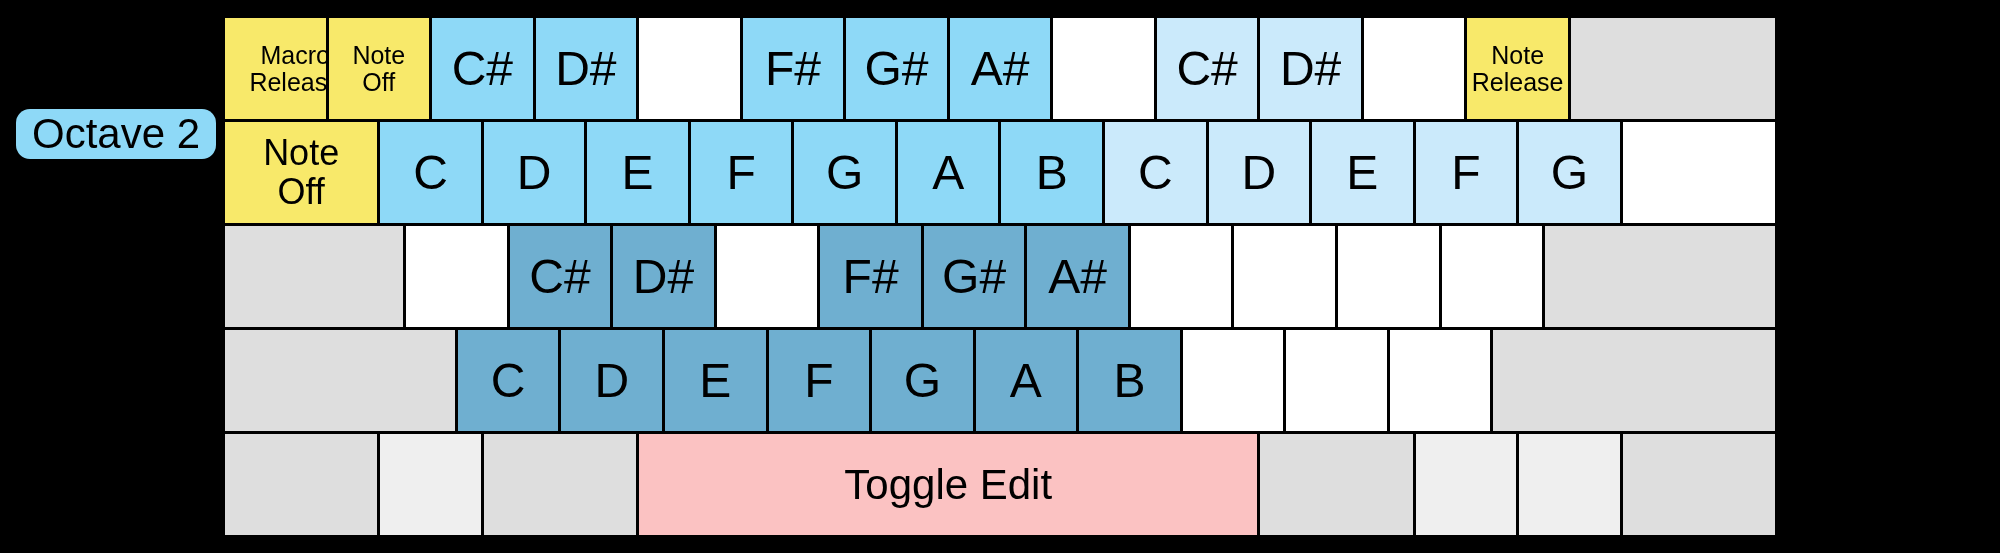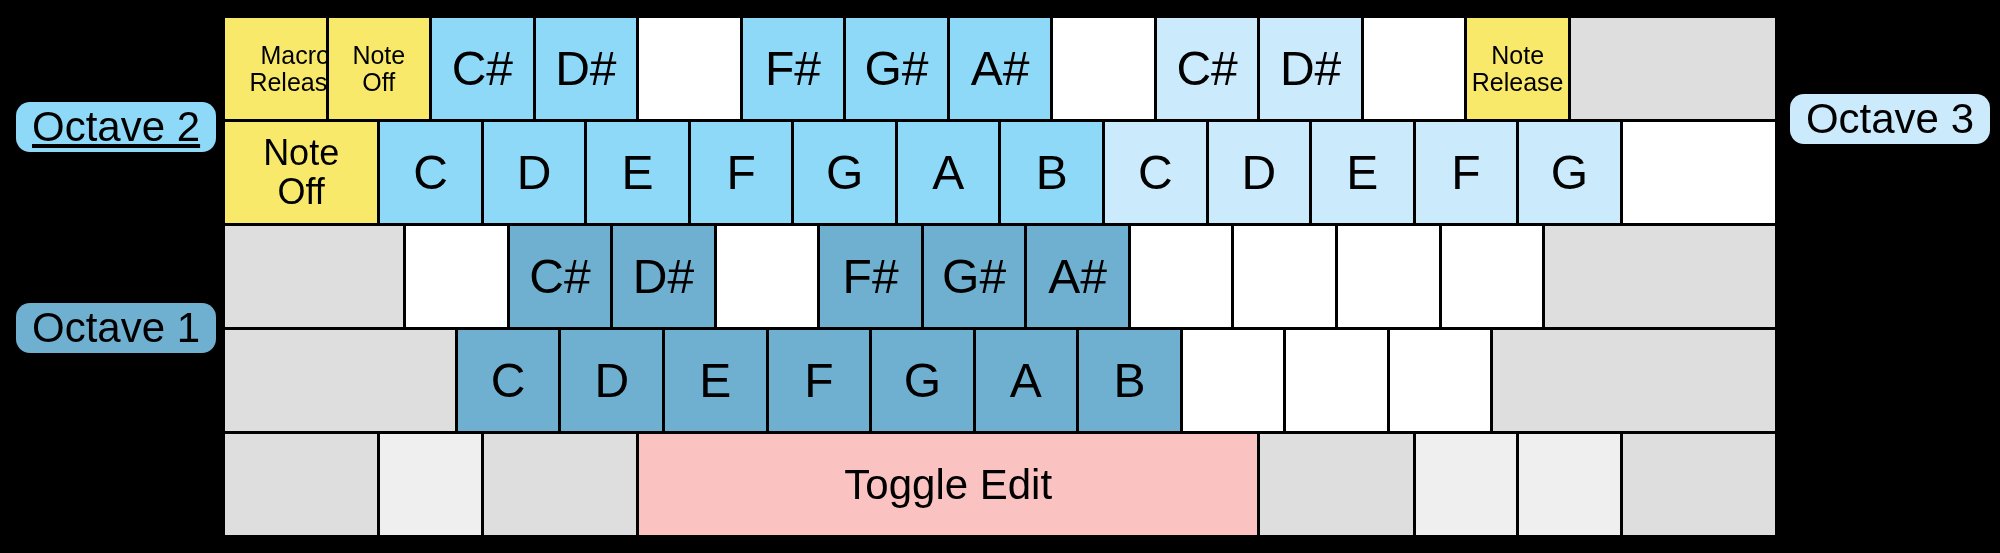--- a/index.html
+++ b/index.html
@@ -42,31 +42,29 @@
     height: 50px;
     display: flex;
     align-items: center;
     justify-content: center;
     padding: 0 16px;
     border-radius: 14px;
     color: #000;
     font-size: 42px;
     line-height: 50px;
   }
-  #pill-oct2 { left: 16px;  top: 102px; text-decoration: underline;  }
+  #pill-oct2 { left: 16px;  top: 109px;  }
   #pill-oct1 { left: 16px;  top: 303px; }
   #pill-oct3 { right: 10px; top: 94px;  }
 </style>
 </head>
 <body>
 
 <div class="stage" style="background: rgb(0, 0, 0);">
   <div class="pill" id="pill-oct2" style="background: rgb(142, 217, 247);">Octave 2</div>
-  <div class="pill" id="pill-oct1" style="background: rgb(111, 175, 208);">Octave 1</div>
-  <div class="pill" id="pill-oct3" style="background: rgb(203, 234, 251);">Octave 3</div>
   <div class="board" id="board">
       <div class="krow"><div class="key size-small" style="grid-column: span 4; background: rgb(248, 233, 106); color: rgb(0, 0, 0); padding-left: 40px;">Macro
 Release</div><div class="key size-small" style="grid-column: span 4; background: rgb(248, 233, 106); color: rgb(0, 0, 0);">Note
 Off</div><div class="key size-note" style="grid-column: span 4; background: rgb(142, 217, 247); color: rgb(0, 0, 0);">C#</div><div class="key size-note" style="grid-column: span 4; background: rgb(142, 217, 247); color: rgb(0, 0, 0);">D#</div><div class="key" style="grid-column: span 4; background: rgb(255, 255, 255); color: rgb(0, 0, 0);"></div><div class="key size-note" style="grid-column: span 4; background: rgb(142, 217, 247); color: rgb(0, 0, 0);">F#</div><div class="key size-note" style="grid-column: span 4; background: rgb(142, 217, 247); color: rgb(0, 0, 0);">G#</div><div class="key size-note" style="grid-column: span 4; background: rgb(142, 217, 247); color: rgb(0, 0, 0);">A#</div><div class="key" style="grid-column: span 4; background: rgb(255, 255, 255); color: rgb(0, 0, 0);"></div><div class="key size-note" style="grid-column: span 4; background: rgb(203, 234, 251); color: rgb(0, 0, 0);">C#</div><div class="key size-note" style="grid-column: span 4; background: rgb(203, 234, 251); color: rgb(0, 0, 0);">D#</div><div class="key" style="grid-column: span 4; background: rgb(255, 255, 255); color: rgb(0, 0, 0);"></div><div class="key size-small" style="grid-column: span 4; background: rgb(248, 233, 106); color: rgb(0, 0, 0);">Note
 Release</div><div class="key" style="grid-column: span 8; background: rgb(222, 222, 222); color: rgb(0, 0, 0);"></div></div>
       <div class="krow"><div class="key size-medium" style="grid-column: span 6; background: rgb(248, 233, 106); color: rgb(0, 0, 0);">Note
 Off</div><div class="key size-note" style="grid-column: span 4; background: rgb(142, 217, 247); color: rgb(0, 0, 0);">C</div><div class="key size-note" style="grid-column: span 4; background: rgb(142, 217, 247); color: rgb(0, 0, 0);">D</div><div class="key size-note" style="grid-column: span 4; background: rgb(142, 217, 247); color: rgb(0, 0, 0);">E</div><div class="key size-note" style="grid-column: span 4; background: rgb(142, 217, 247); color: rgb(0, 0, 0);">F</div><div class="key size-note" style="grid-column: span 4; background: rgb(142, 217, 247); color: rgb(0, 0, 0);">G</div><div class="key size-note" style="grid-column: span 4; background: rgb(142, 217, 247); color: rgb(0, 0, 0);">A</div><div class="key size-note" style="grid-column: span 4; background: rgb(142, 217, 247); color: rgb(0, 0, 0);">B</div><div class="key size-note" style="grid-column: span 4; background: rgb(203, 234, 251); color: rgb(0, 0, 0);">C</div><div class="key size-note" style="grid-column: span 4; background: rgb(203, 234, 251); color: rgb(0, 0, 0);">D</div><div class="key size-note" style="grid-column: span 4; background: rgb(203, 234, 251); color: rgb(0, 0, 0);">E</div><div class="key size-note" style="grid-column: span 4; background: rgb(203, 234, 251); color: rgb(0, 0, 0);">F</div><div class="key size-note" style="grid-column: span 4; background: rgb(203, 234, 251); color: rgb(0, 0, 0);">G</div><div class="key" style="grid-column: span 6; background: rgb(255, 255, 255); color: rgb(0, 0, 0);"></div></div>
       <div class="krow"><div class="key" style="grid-column: span 7; background: rgb(222, 222, 222); color: rgb(0, 0, 0);"></div><div class="key" style="grid-column: span 4; background: rgb(255, 255, 255); color: rgb(0, 0, 0);"></div><div class="key size-note" style="grid-column: span 4; background: rgb(111, 175, 208); color: rgb(0, 0, 0);">C#</div><div class="key size-note" style="grid-column: span 4; background: rgb(111, 175, 208); color: rgb(0, 0, 0);">D#</div><div class="key" style="grid-column: span 4; background: rgb(255, 255, 255); color: rgb(0, 0, 0);"></div><div class="key size-note" style="grid-column: span 4; background: rgb(111, 175, 208); color: rgb(0, 0, 0);">F#</div><div class="key size-note" style="grid-column: span 4; background: rgb(111, 175, 208); color: rgb(0, 0, 0);">G#</div><div class="key size-note" style="grid-column: span 4; background: rgb(111, 175, 208); color: rgb(0, 0, 0);">A#</div><div class="key" style="grid-column: span 4; background: rgb(255, 255, 255); color: rgb(0, 0, 0);"></div><div class="key" style="grid-column: span 4; background: rgb(255, 255, 255); color: rgb(0, 0, 0);"></div><div class="key" style="grid-column: span 4; background: rgb(255, 255, 255); color: rgb(0, 0, 0);"></div><div class="key" style="grid-column: span 4; background: rgb(255, 255, 255); color: rgb(0, 0, 0);"></div><div class="key" style="grid-column: span 9; background: rgb(222, 222, 222); color: rgb(0, 0, 0);"></div></div>
       <div class="krow"><div class="key" style="grid-column: span 9; background: rgb(222, 222, 222); color: rgb(0, 0, 0);"></div><div class="key size-note" style="grid-column: span 4; background: rgb(111, 175, 208); color: rgb(0, 0, 0);">C</div><div class="key size-note" style="grid-column: span 4; background: rgb(111, 175, 208); color: rgb(0, 0, 0);">D</div><div class="key size-note" style="grid-column: span 4; background: rgb(111, 175, 208); color: rgb(0, 0, 0);">E</div><div class="key size-note" style="grid-column: span 4; background: rgb(111, 175, 208); color: rgb(0, 0, 0);">F</div><div class="key size-note" style="grid-column: span 4; background: rgb(111, 175, 208); color: rgb(0, 0, 0);">G</div><div class="key size-note" style="grid-column: span 4; background: rgb(111, 175, 208); color: rgb(0, 0, 0);">A</div><div class="key size-note" style="grid-column: span 4; background: rgb(111, 175, 208); color: rgb(0, 0, 0);">B</div><div class="key" style="grid-column: span 4; background: rgb(255, 255, 255); color: rgb(0, 0, 0);"></div><div class="key" style="grid-column: span 4; background: rgb(255, 255, 255); color: rgb(0, 0, 0);"></div><div class="key" style="grid-column: span 4; background: rgb(255, 255, 255); color: rgb(0, 0, 0);"></div><div class="key" style="grid-column: span 11; background: rgb(222, 222, 222); color: rgb(0, 0, 0);"></div></div>
       <div class="krow"><div class="key" style="grid-column: span 6; background: rgb(222, 222, 222); color: rgb(0, 0, 0);"></div><div class="key" style="grid-column: span 4; background: rgb(239, 239, 239); color: rgb(0, 0, 0);"></div><div class="key" style="grid-column: span 6; background: rgb(222, 222, 222); color: rgb(0, 0, 0);"></div><div class="key size-edit" style="grid-column: span 24; background: rgb(251, 194, 194); color: rgb(0, 0, 0);">Toggle Edit</div><div class="key" style="grid-column: span 6; background: rgb(222, 222, 222); color: rgb(0, 0, 0);"></div><div class="key" style="grid-column: span 4; background: rgb(239, 239, 239); color: rgb(0, 0, 0);"></div><div class="key" style="grid-column: span 4; background: rgb(239, 239, 239); color: rgb(0, 0, 0);"></div><div class="key" style="grid-column: span 6; background: rgb(222, 222, 222); color: rgb(0, 0, 0);"></div></div>

